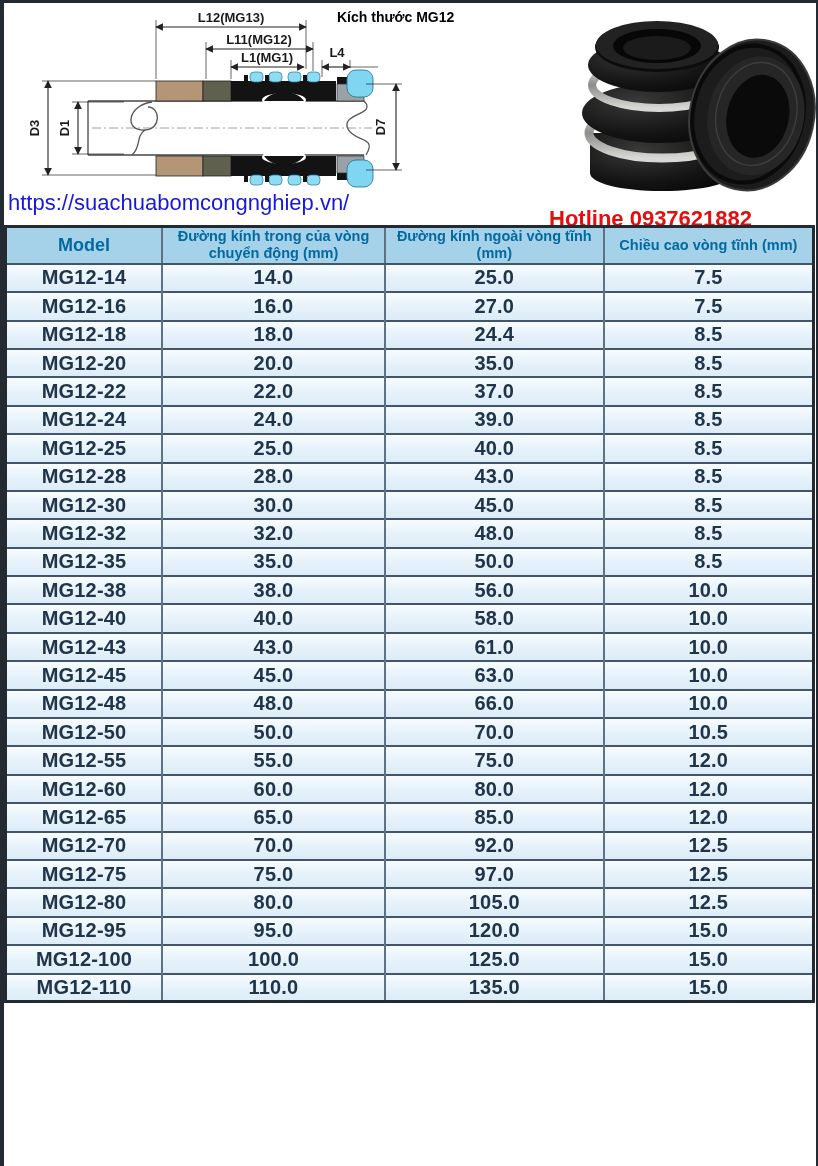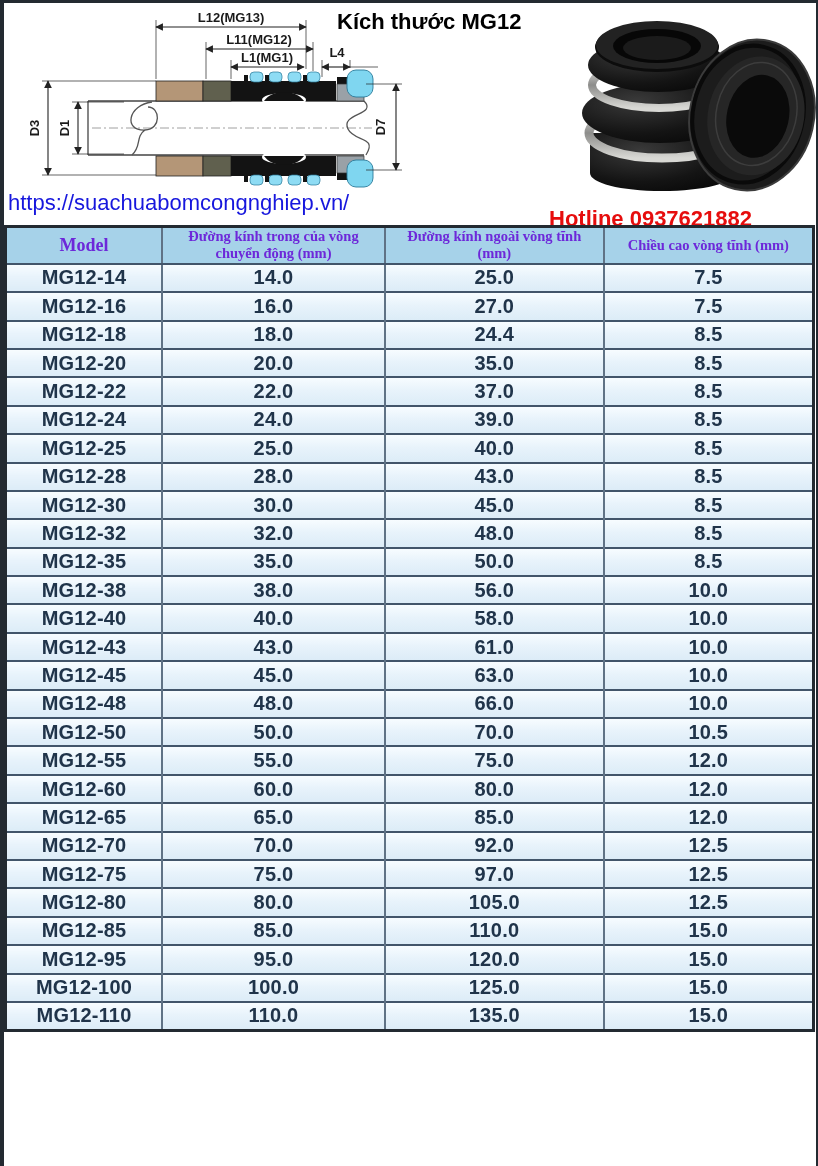--- a/index.html
+++ b/index.html
@@ -11,21 +11,21 @@
   }
   .page {
     position:absolute; inset:0;
     border-top:3px solid var(--frame, #232a31);
     border-left:4px solid var(--frame, #232a31);
     border-right:2px solid var(--frame, #232a31);
   }
   .diagram { position:absolute; left:2px; top:2px; }
   .page-title {
     position:absolute; left:333px; top:6px;
-    font-size:22px; font-weight:bold; color:#000;
+    font-size:14px; font-weight:bold; color:#000;
     white-space:nowrap;
   }
   .photo { position:absolute; left:538px; top:2px; }
   .site-link {
     position:absolute; left:4px; top:187px;
     font-size:22px; color:var(--link-blue, #1717dd);
     white-space:nowrap; cursor:pointer;
   }
   .hotline {
     position:absolute; left:545px; top:189px;
@@ -33,26 +33,25 @@
     white-space:nowrap;
     margin-top:14px;
   }
   table.size-table {
     position:absolute; left:0; top:222px; width:811px;
     border-collapse:collapse; table-layout:fixed;
     border:3px solid var(--frame, #232a31);
   }
   .size-table th {
     background:var(--header-bg, #a6d2e9);
-    color:#6d28d9; font-weight:bold;
+    color:#0369a1; font-weight:bold;
     height:36px; text-align:center; vertical-align:middle;
     border-left:2px solid var(--v-border, #5f7285);
     border-bottom:2px solid var(--h-border, #42556a);
     padding:0 6px;
-    font-family:Liberation Serif, serif;
   }
   .size-table th:first-child { border-left:none; }
   .size-table th.model-col { font-size:18px; }
   .size-table th.small-col { font-size:14.5px; line-height:1.2; font-weight:bold; }
   .size-table td {
     height:28.4px; text-align:center; vertical-align:middle;
     font-size:20px; font-weight:bold; color:var(--cell-text, #20344a);
     background:linear-gradient(180deg,#f7fcff 0%,#e8f3fb 45%,#dcecf7 100%);
     border-left:2px solid var(--v-border, #5f7285);
     border-top:2px solid var(--h-border, #42556a);
@@ -334,26 +333,20 @@
           <td>97.0</td>
           <td>12.5</td>
         </tr>
         <tr>
           <td>MG12-80</td>
           <td>80.0</td>
           <td>105.0</td>
           <td>12.5</td>
         </tr>
         <tr>
-          <td>MG12-85</td>
-          <td>85.0</td>
-          <td>110.0</td>
-          <td>15.0</td>
-        </tr>
-        <tr>
           <td>MG12-95</td>
           <td>95.0</td>
           <td>120.0</td>
           <td>15.0</td>
         </tr>
         <tr>
           <td>MG12-100</td>
           <td>100.0</td>
           <td>125.0</td>
           <td>15.0</td>

